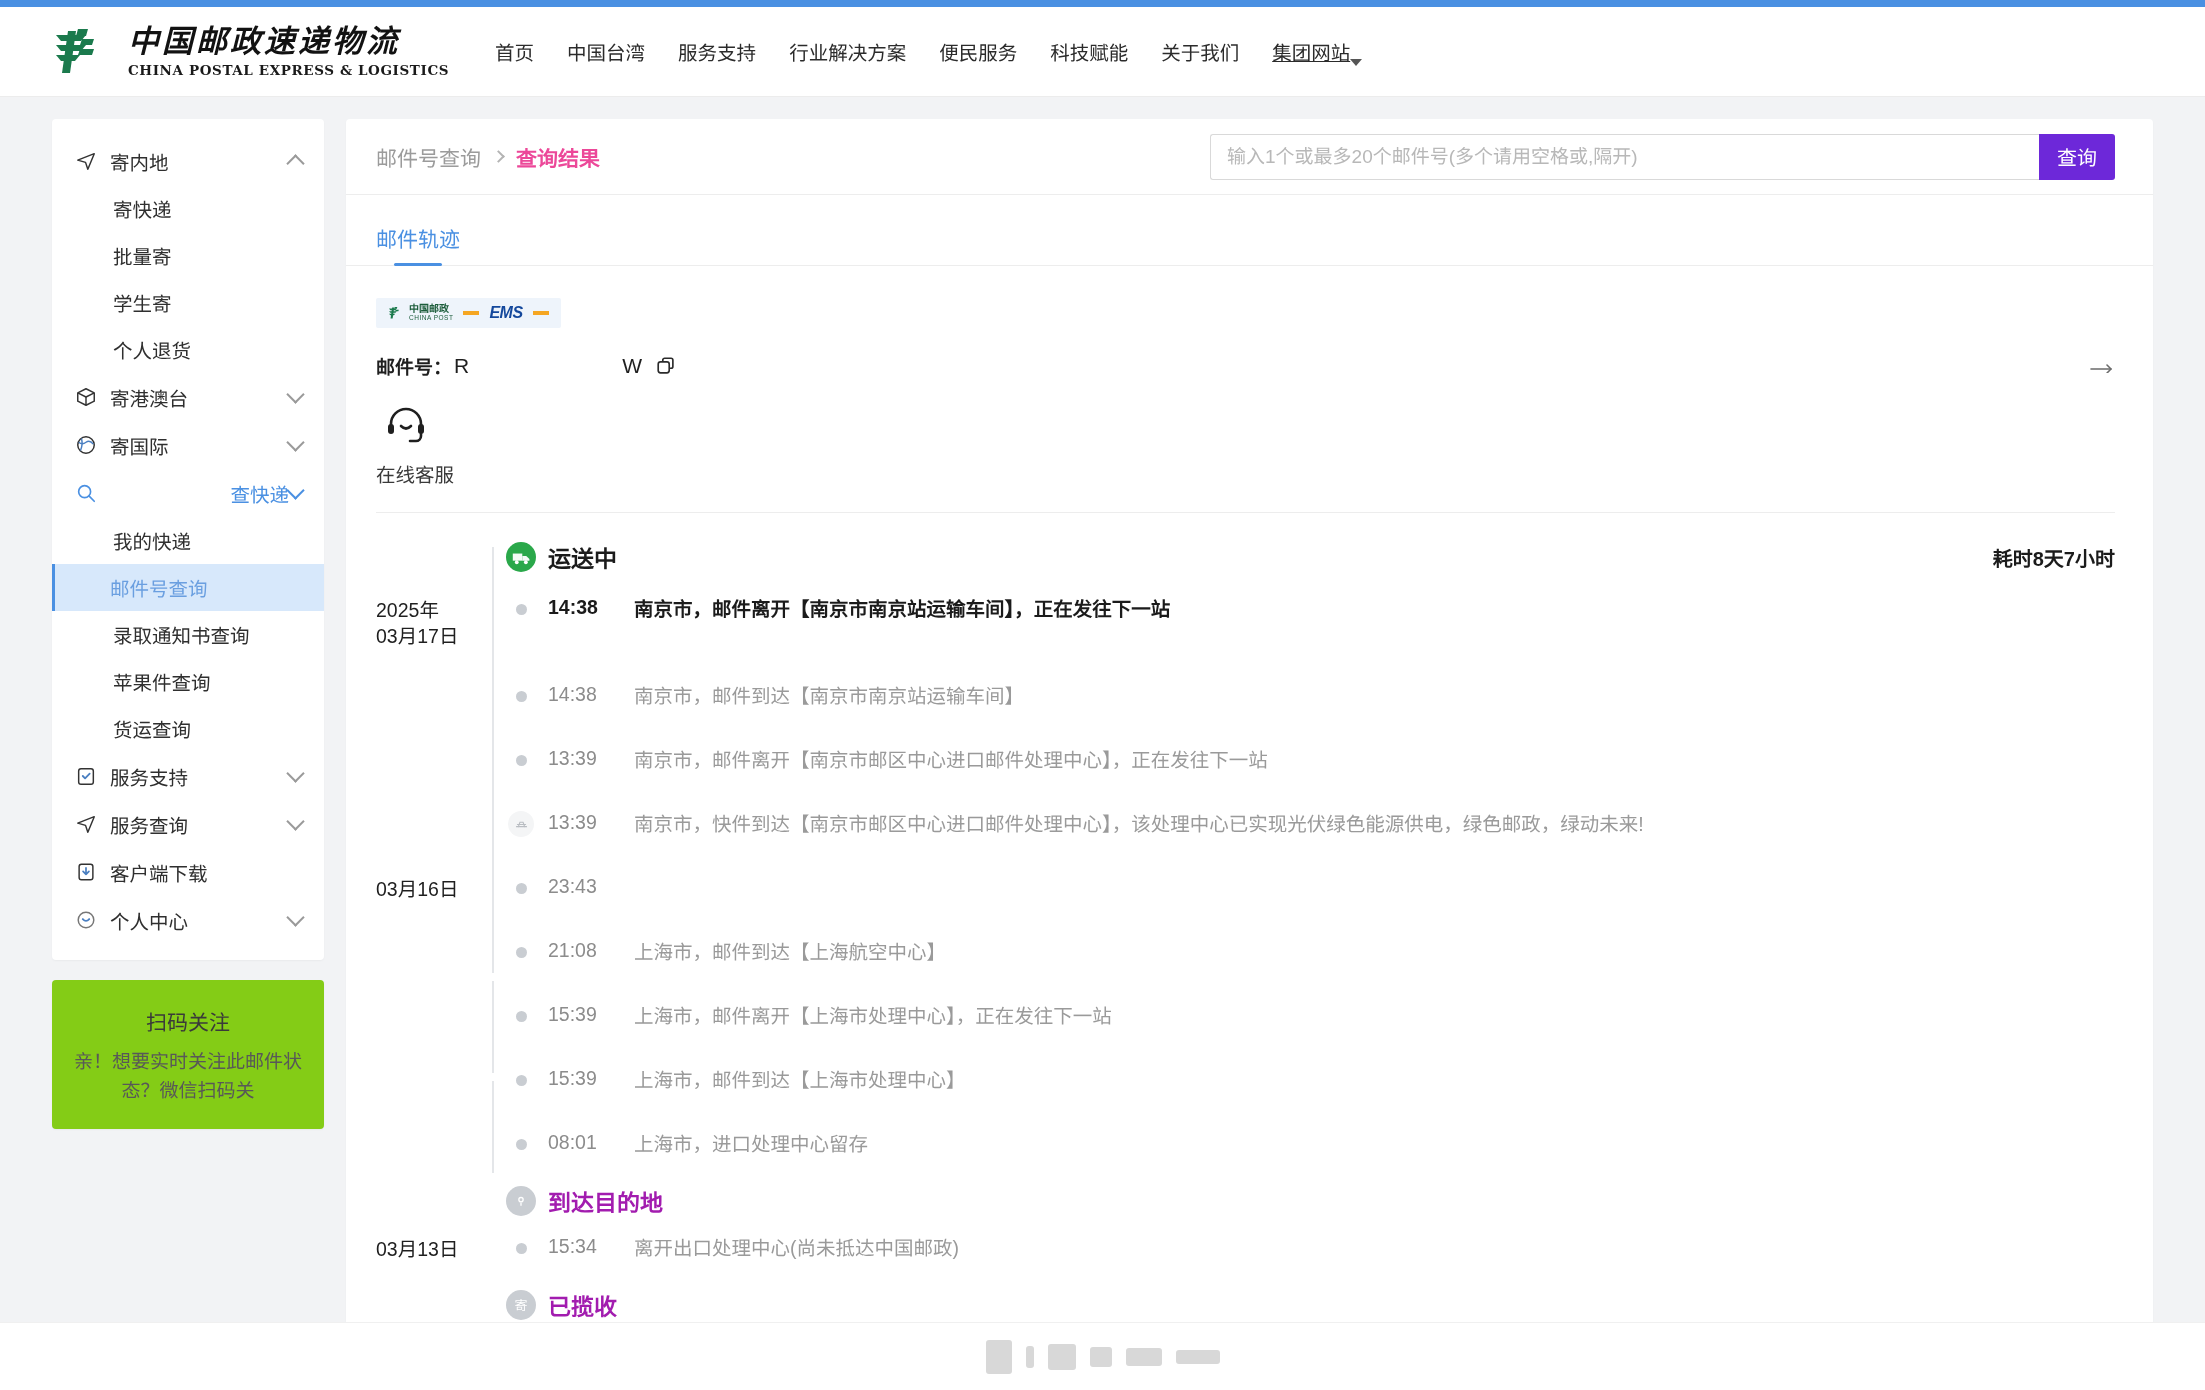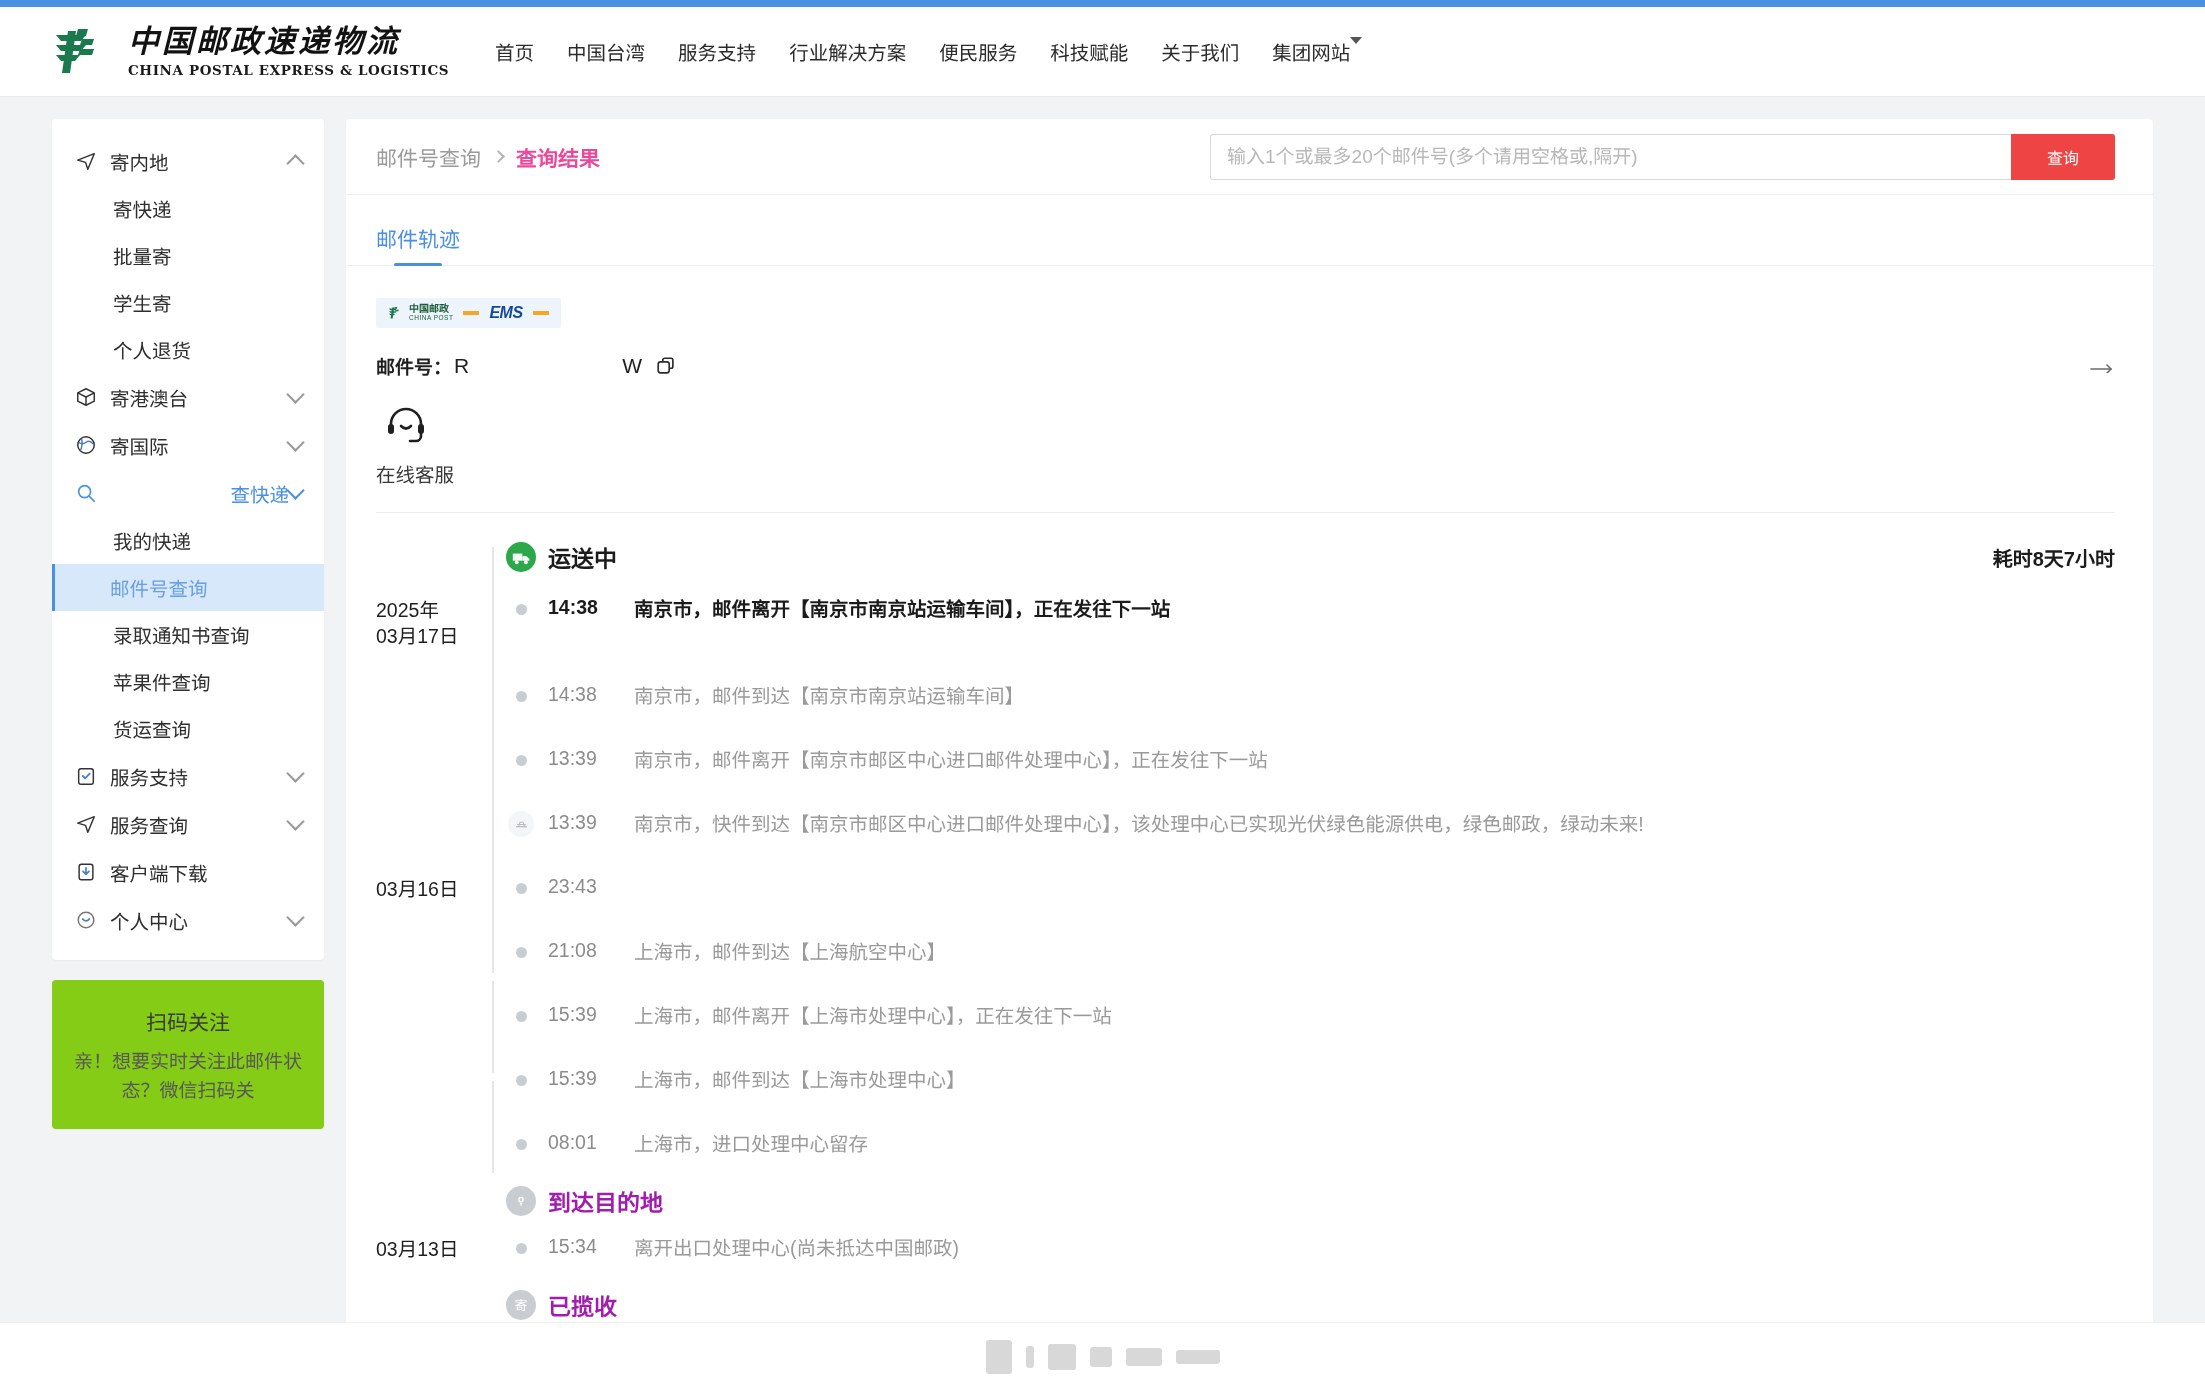--- a/index.html
+++ b/index.html
@@ -57,21 +57,21 @@
     align-items: center;
     margin-left: 46px;
     gap: 33px;
   }
   .nav-item {
     font-size: 19.5px;
     color: #2b2b2b;
     cursor: pointer;
     white-space: nowrap;
   }
-  .nav-item.with-caret { display: flex; align-items: flex-start; gap: 0; }
+  .nav-item.with-caret { display: flex; align-items: flex-end; gap: 0; text-decoration: underline; }
   .caret-down {
     display: inline-block;
     width: 0; height: 0;
     border-left: 6px solid transparent;
     border-right: 6px solid transparent;
     border-top: 7px solid #555;
   }
 
   
   .page {
@@ -199,25 +199,25 @@
     border-radius: 3px 0 0 3px;
     padding: 0 16px;
     font-size: 19px;
     color: #333;
     outline: none;
     font-family: inherit;
     background: #fff;
   }
   .search-input::placeholder { color: #b8b8b8; }
   .search-btn {
-    width: 104px;
+    width: 76px;
     border: none;
-    background: #ef4444;
+    background: #6d28d9;
     color: #fff;
-    font-size: 16px;
+    font-size: 20px;
     border-radius: 0 3px 3px 0;
     cursor: pointer;
     font-family: inherit;
   }
 
   
   .tabs {
     padding: 28px 30px 0 30px;
     border-bottom: 1px solid #ededed;
     margin: 0 0 0 0;

